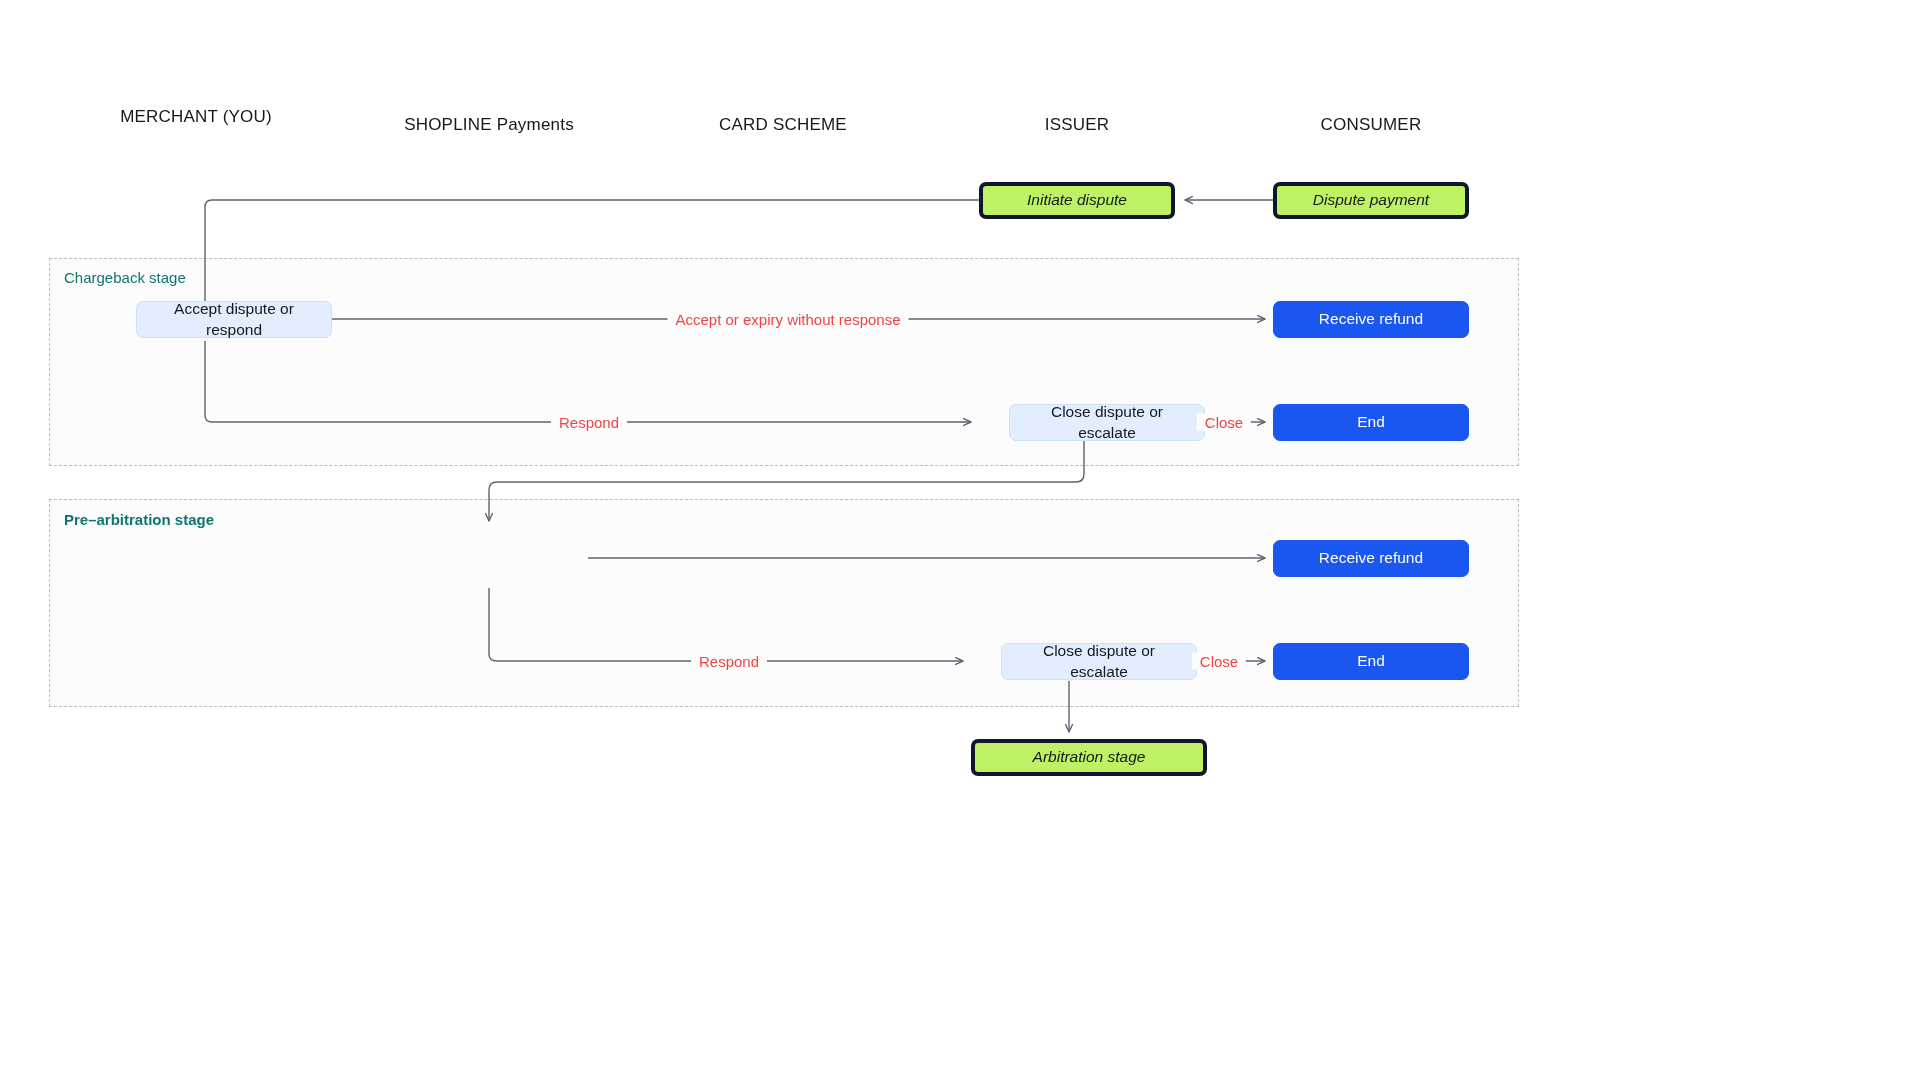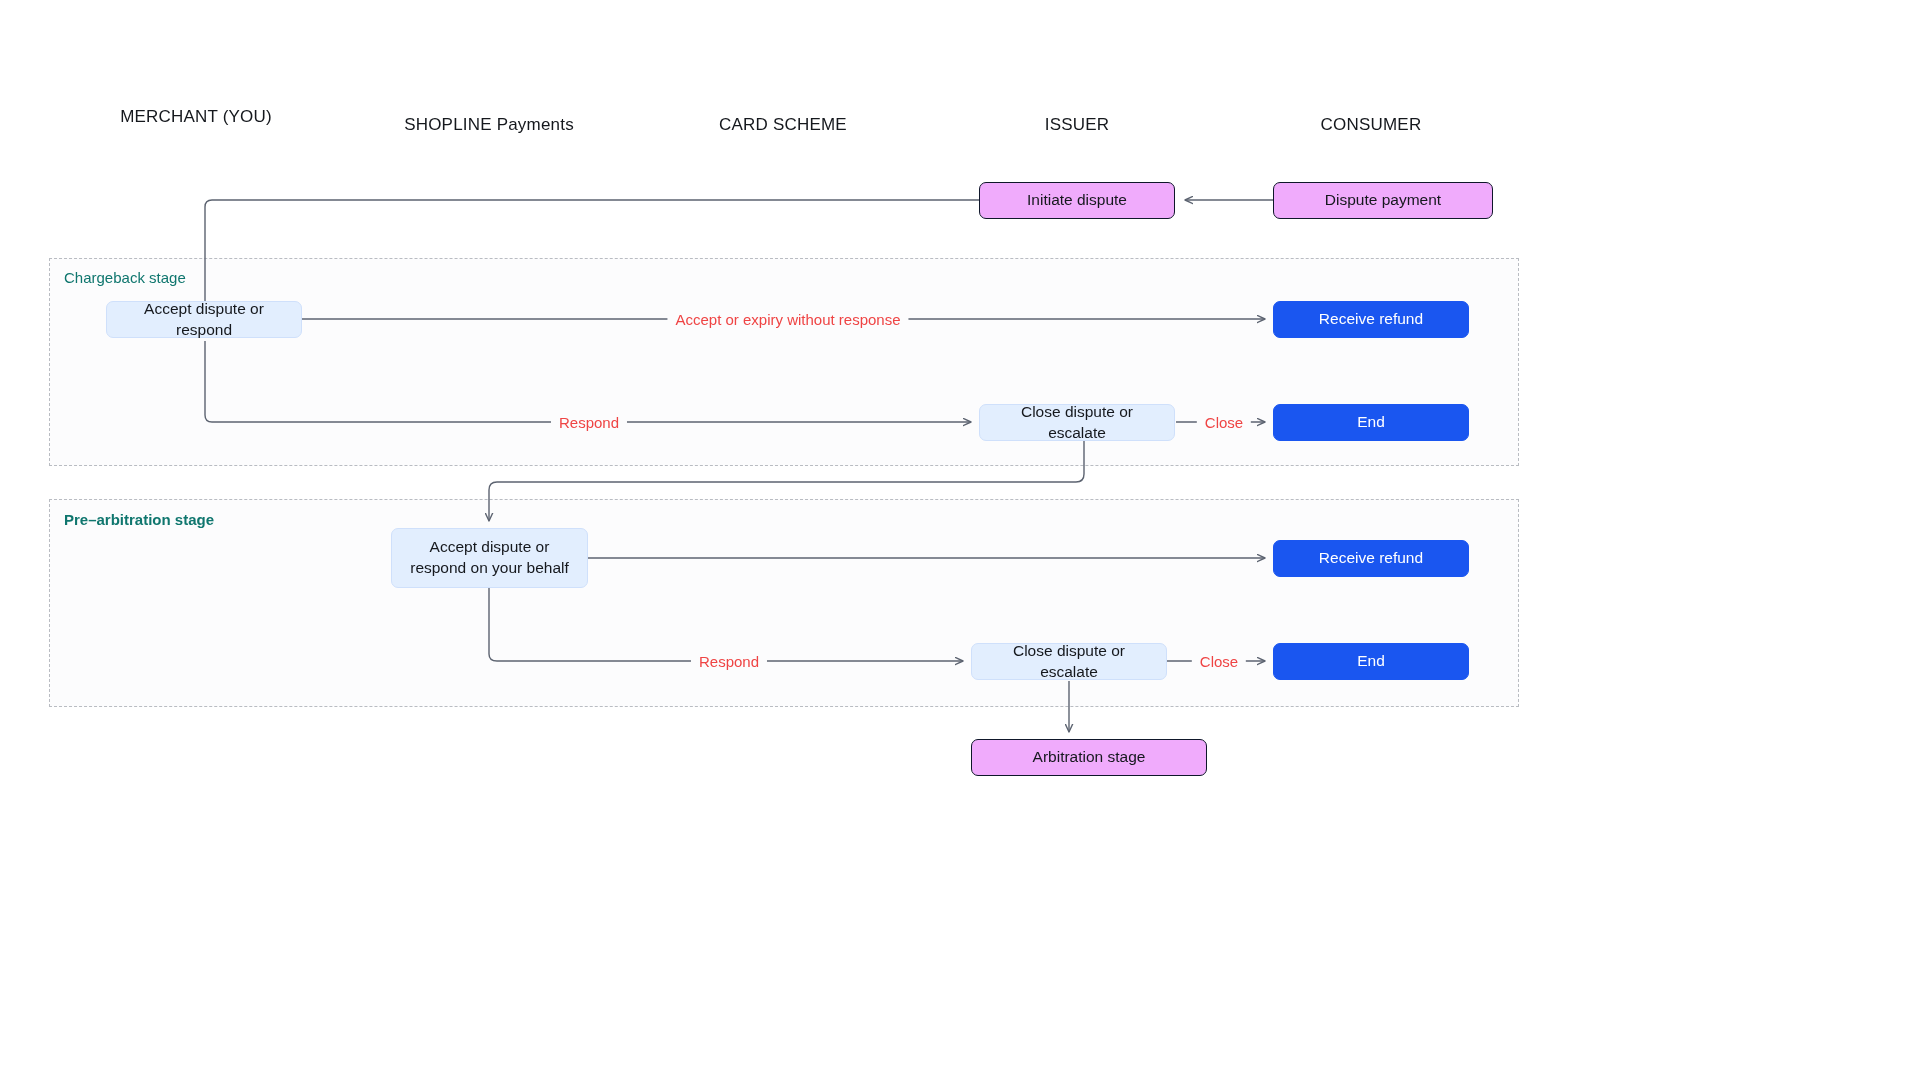--- a/index.html
+++ b/index.html
@@ -59,29 +59,31 @@
     display: flex;
     align-items: center;
     justify-content: center;
     text-align: center;
     font-size: 15.5px;
     line-height: 1.35;
     padding: 4px 10px;
   }
 
   .node.light {
-    background: #f0abfc;
-    border: 1px solid #0f172a;
+    background: #bef264;
+    border: 4px solid #0f172a;
     color: #15181d;
+    font-style: italic;
   }
 
   .node.blue-soft {
     background: #e2eefe;
     border: 1px solid #cfe0fb;
     color: #15181d;
+    margin-left: 30px;
   }
 
   .node.blue-solid {
     background: #1a56f0;
     border: 1px solid #1a56f0;
     color: #ffffff;
   }
 
   .edge-label {
     position: absolute;
@@ -140,31 +142,30 @@
       <path d="M489,588 L489,654 Q489,661 497,661 L963,661" marker-end="url(#arrow)"></path>
 
       <path d="M1167,661 L1265,661" marker-end="url(#arrow)"></path>
 
       <path d="M1069,681 L1069,732" marker-end="url(#arrow)"></path>
     </g>
   </svg>
 
   <div class="node light" style="left:979px; top:182px; width:196px; height:37px;">Initiate dispute</div>
 
-  <div class="node light" style="left:1273px; top:182px; width:220px; height:37px;">Dispute payment</div>
+  <div class="node light" style="left:1273px; top:182px; width:196px; height:37px;">Dispute payment</div>
 
   <div class="node blue-soft" style="left:106px; top:301px; width:196px; height:37px;">Accept dispute or respond</div>
 
   <div class="node blue-solid" style="left:1273px; top:301px; width:196px; height:37px;">Receive refund</div>
 
   <div class="node blue-soft" style="left:979px; top:404px; width:196px; height:37px;">Close dispute or escalate</div>
 
   <div class="node blue-solid" style="left:1273px; top:404px; width:196px; height:37px;">End</div>
 
-  <div class="node blue-soft" style="left:391px; top:528px; width:197px; height:60px;">Accept dispute or respond on your behalf</div>
 
   <div class="node blue-solid" style="left:1273px; top:540px; width:196px; height:37px;">Receive refund</div>
 
   <div class="node blue-soft" style="left:971px; top:643px; width:196px; height:37px;">Close dispute or escalate</div>
 
   <div class="node blue-solid" style="left:1273px; top:643px; width:196px; height:37px;">End</div>
 
   <div class="node light" style="left:971px; top:739px; width:236px; height:37px;">Arbitration stage</div>
 
   <div class="edge-label on-stage" style="left:788px; top:319px;">Accept or expiry without response</div>

